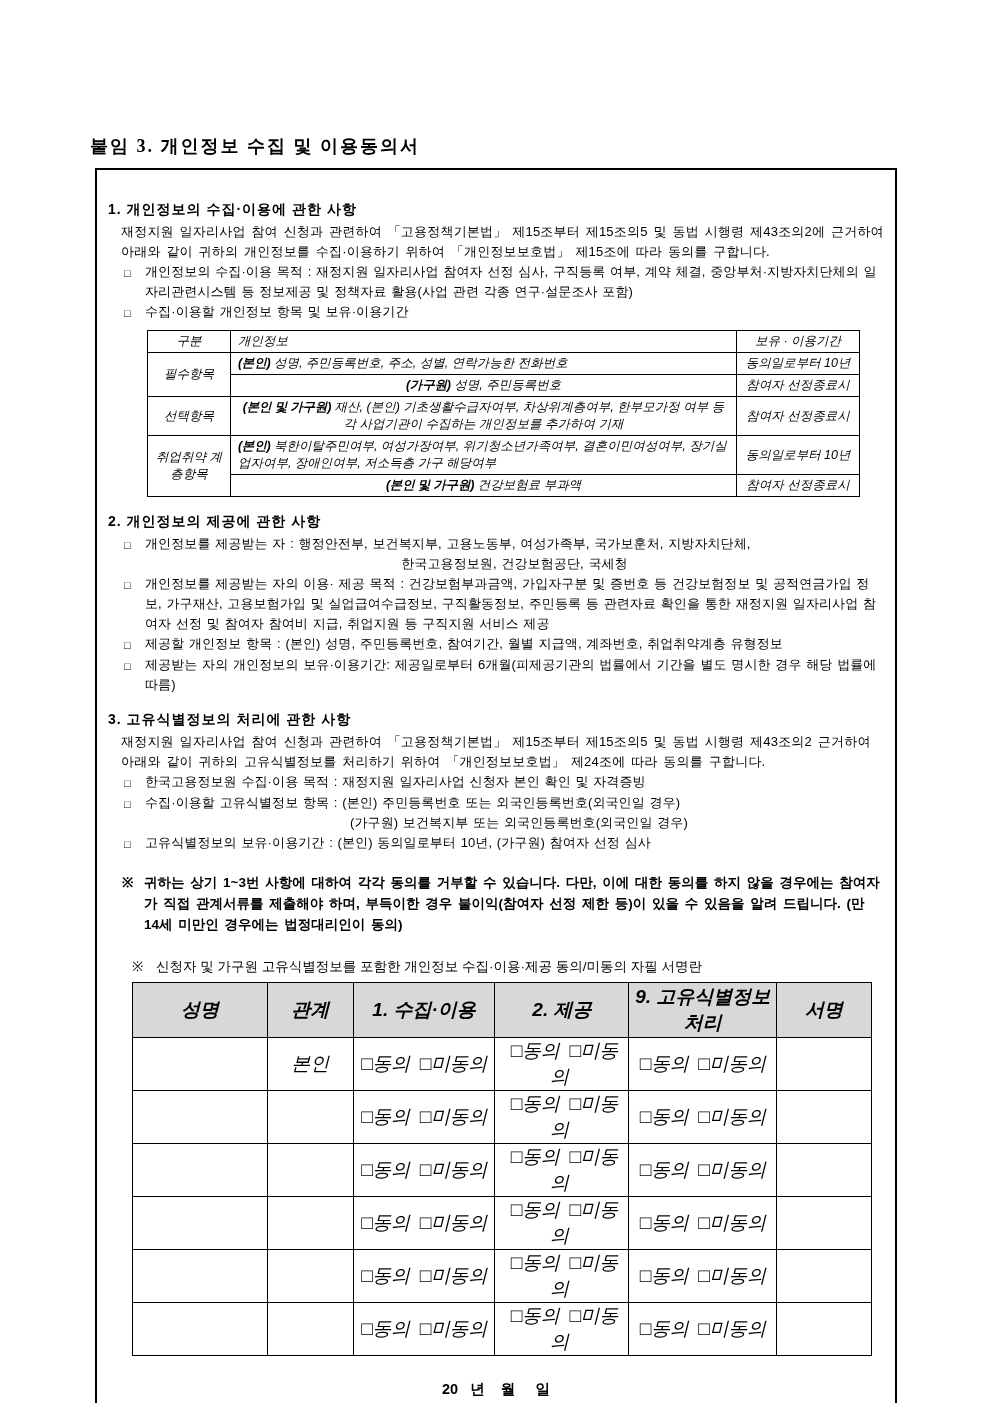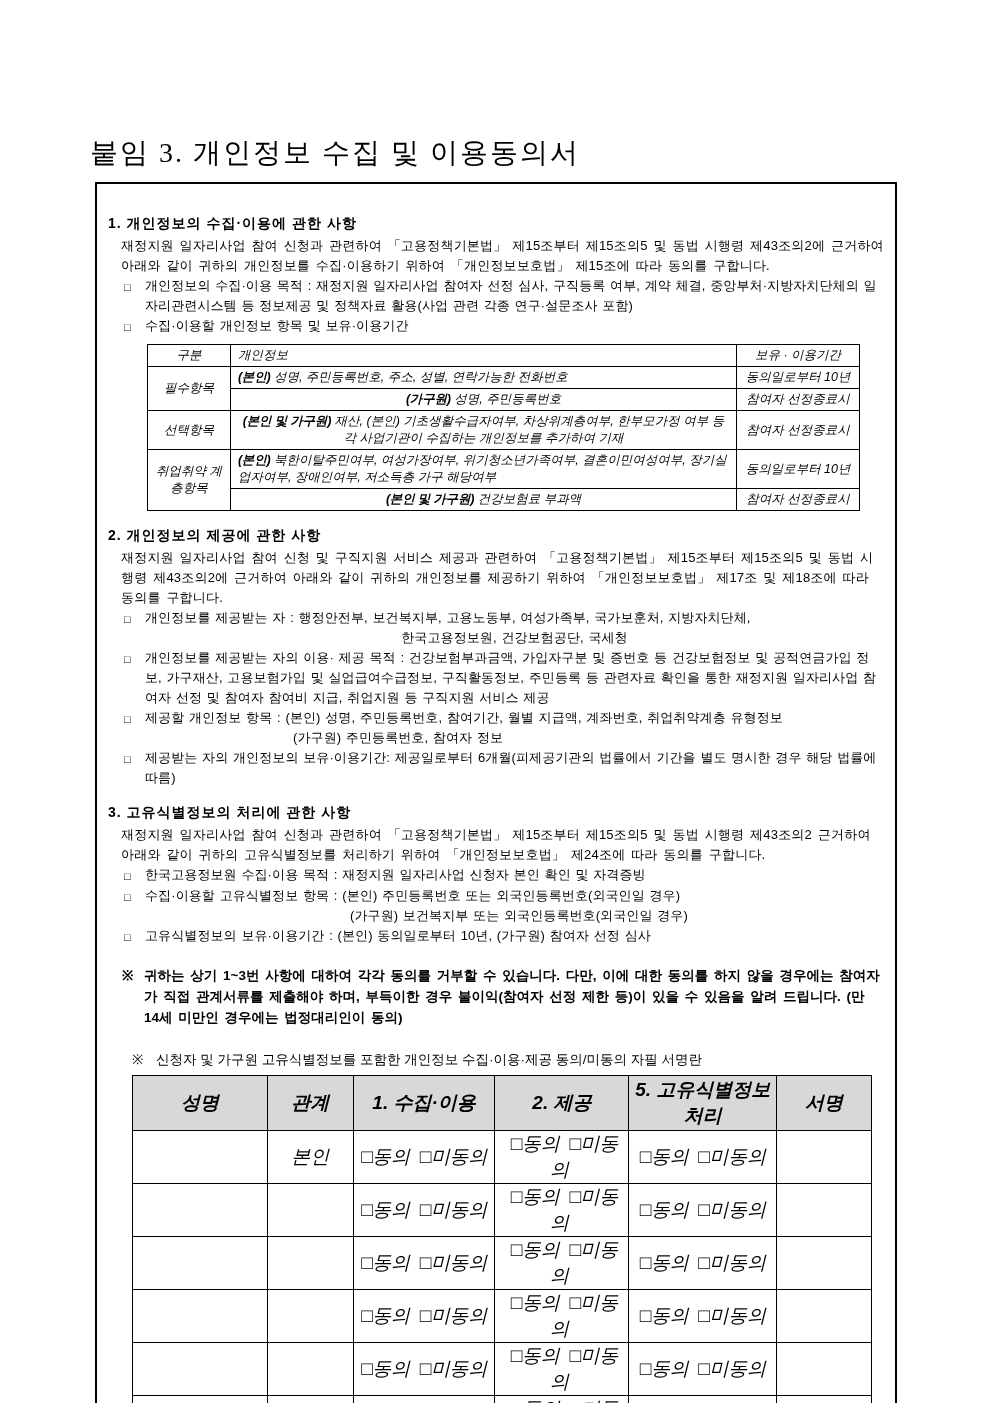--- a/index.html
+++ b/index.html
@@ -7,21 +7,21 @@
   body {
     width: 992px; height: 1403px;
     background: #ffffff; color: #000;
     font-family: "Liberation Sans", sans-serif;
     font-size: 13px;
   }
   .page { position: relative; width: 992px; height: 1403px; overflow: hidden; }
 
   .page-title {
     font-family: "Liberation Serif", serif;
-    font-size: 28px; font-weight: 400;
+    font-size: 18px; font-weight: 700;
     letter-spacing: 2px;
     margin: 0; padding: 134px 0 0 90px;
   }
 
   .box {
     margin: 10px 0 0 95px;
     width: 802px;
     min-height: 1105px;
     border: 2px solid #000;
     padding: 7px 11px 12px 11px;
@@ -161,37 +161,35 @@
         <td class="c-per">동의일로부터 10년</td>
       </tr>
       <tr>
         <td class="c-info center"><b>(본인 및 가구원)</b><span> 건강보험료 부과액</span></td>
         <td class="c-per">참여자 선정종료시</td>
       </tr>
     </tbody>
       </table>
 
     <div class="sec-heading">2. 개인정보의 제공에 관한 사항</div>
-    <div class="intro">재정지원 일자리사업 참여 신청 및 구직지원 서비스 제공과 관련하여 「고용정책기본법」 제15조부터 제15조의5 및 동법 시행령 제43조의2에 근거하여 아래와 같이 귀하의 개인정보를 제공하기 위하여 「개인정보보호법」 제17조 및 제18조에 따라 동의를 구합니다.</div>
     <div class="bullet">
       <span class="bm">□</span>
       <div class="bt">
         <div>개인정보를 제공받는 자 : 행정안전부, 보건복지부, 고용노동부, 여성가족부, 국가보훈처, 지방자치단체,</div>
         <div class="cont-center">한국고용정보원, 건강보험공단, 국세청</div>
       </div>
     </div>
     <div class="bullet">
       <span class="bm">□</span>
       <div class="bt">개인정보를 제공받는 자의 이용· 제공 목적 : 건강보험부과금액, 가입자구분 및 증번호 등 건강보험정보 및 공적연금가입 정보, 가구재산, 고용보험가입 및 실업급여수급정보, 구직활동정보, 주민등록 등 관련자료 확인을 통한 재정지원 일자리사업 참여자 선정 및 참여자 참여비 지급, 취업지원 등 구직지원 서비스 제공</div>
     </div>
     <div class="bullet">
       <span class="bm">□</span>
       <div class="bt">
         <div>제공할 개인정보 항목 : (본인) 성명, 주민등록번호, 참여기간, 월별 지급액, 계좌번호, 취업취약계층 유형정보</div>
-        <div class="cont-ind-150">(가구원) 주민등록번호, 참여자 정보</div>
       </div>
     </div>
     <div class="bullet">
       <span class="bm">□</span>
       <div class="bt tight">제공받는 자의 개인정보의 보유·이용기간: 제공일로부터 6개월(피제공기관의 법률에서 기간을 별도 명시한 경우 해당 법률에 따름)</div>
     </div>
 
     <div class="sec-heading">3. 고유식별정보의 처리에 관한 사항</div>
     <div class="intro">재정지원 일자리사업 참여 신청과 관련하여 「고용정책기본법」 제15조부터 제15조의5 및 동법 시행령 제43조의2 근거하여 아래와 같이 귀하의 고유식별정보를 처리하기 위하여 「개인정보보호법」 제24조에 따라 동의를 구합니다.</div>
     <div class="bullet">
@@ -220,21 +218,21 @@
       <div>신청자 및 가구원 고유식별정보를 포함한 개인정보 수집·이용·제공 동의/미동의 자필 서명란</div>
     </div>
 
     <table class="t2">
       <tbody>
           <tr>
         <th class="c-name">성명</th>
         <th class="c-rel">관계</th>
         <th class="c-c1">1. 수집·이용</th>
         <th class="c-c2">2. 제공</th>
-        <th class="c-c3">5. 고유식별정보처리</th>
+        <th class="c-c3">9. 고유식별정보처리</th>
         <th class="c-sign">서명</th>
       </tr>
       <tr>
         <td class="c-name"></td>
         <td class="c-rel">본인</td>
         <td class="c-c1 consent"><span>□동의</span><span>□미동의</span></td>
         <td class="c-c2 consent"><span>□동의</span><span>□미동의</span></td>
         <td class="c-c3 consent"><span>□동의</span><span>□미동의</span></td>
         <td class="c-sign"></td>
       </tr>

